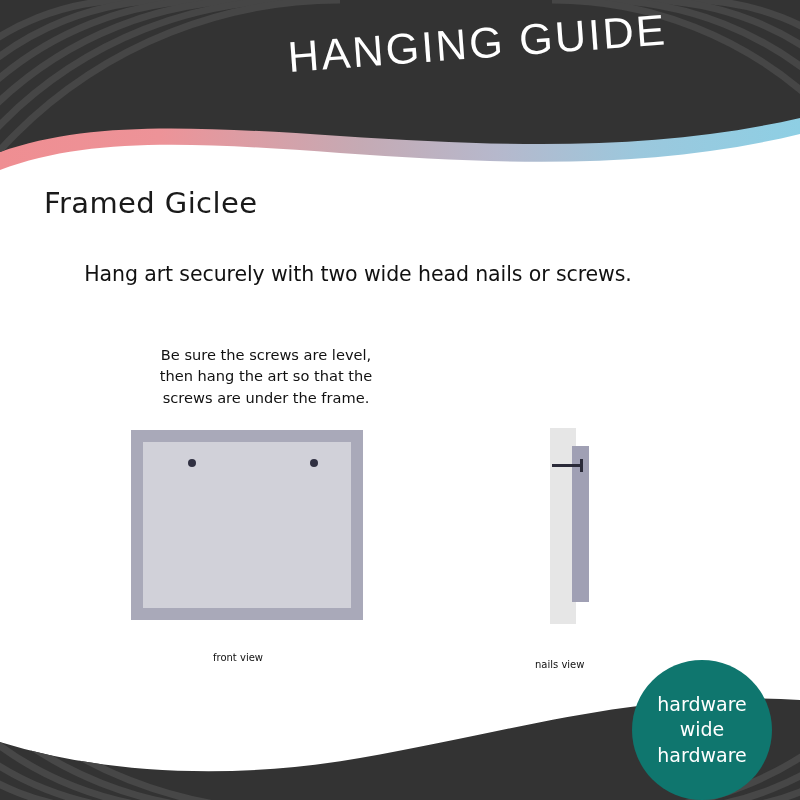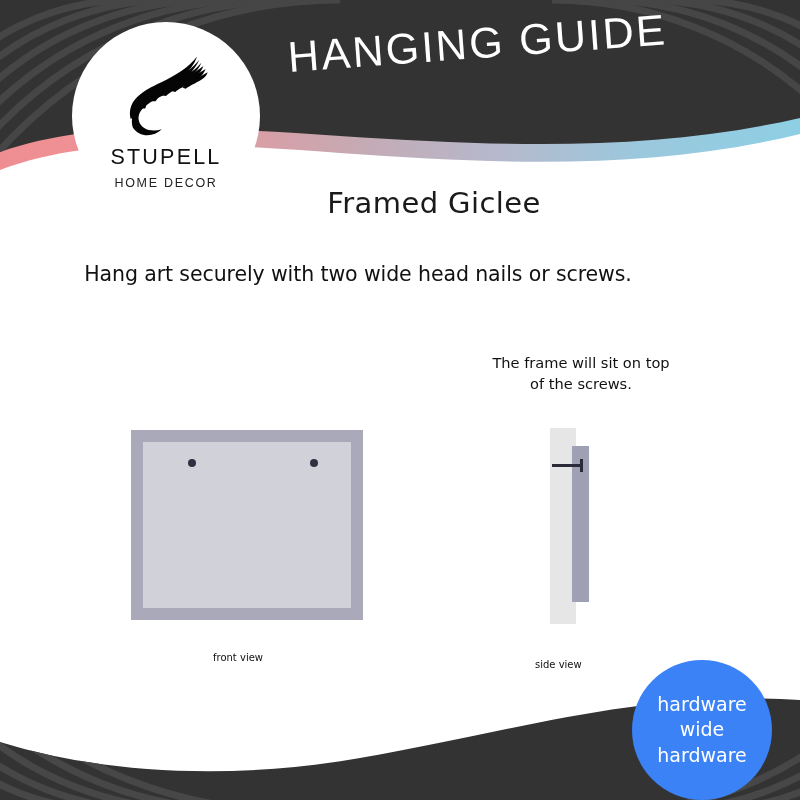--- a/index.html
+++ b/index.html
@@ -83,22 +83,21 @@
     white-space: nowrap;
     z-index: 7;
   }
 
   
   .product-type {
     position: absolute;
     left: 0;
     top: 186px;
     width: 800px;
-    text-align: center;
-    padding-left: 68px;
+    padding-left: 44px;
     box-sizing: border-box;
     font-family: "DejaVu Sans", sans-serif;
     font-size: 29px;
     color: #1a1a1a;
     font-weight: 400;
     letter-spacing: 0.4px;
     z-index: 6;
   }
 
   
@@ -220,21 +219,21 @@
   .label-side  { left: 535px; top: 659px; }
 
   
   .hardware-badge {
     position: absolute;
     left: 632px;
     top: 660px;
     width: 140px;
     height: 140px;
     border-radius: 50%;
-    background: #3b82f6;
+    background: #0f766e;
     display: flex;
     flex-direction: column;
     align-items: center;
     justify-content: center;
     z-index: 9;
   }
   .hardware-badge .bl {
     font-family: "DejaVu Sans", sans-serif;
     font-size: 19px;
     color: #ffffff;
@@ -300,72 +299,51 @@
       </g>
       <g fill="none" stroke="#474747" stroke-width="7">
         <path d="M960,600 A 210 210 0 0 1 750,810"></path>
         <path d="M960,556 A 254 254 0 0 1 706,810"></path>
         <path d="M960,512 A 298 298 0 0 1 662,810"></path>
         <path d="M960,468 A 342 342 0 0 1 618,810"></path>
       </g>
     </g>
   </svg>
 
-  <div class="logo-badge">
-    <svg class="logo-mark" viewBox="0 0 100 100" xmlns="http://www.w3.org/2000/svg">
-      <g fill="#050505">
-        <path d="M18,82 C14,66 26,56 42,48 C56,41 70,33 78,22 C72,37 58,46 44,53
-                 C31,60 22,66 24,76 C26,84 36,87 46,84 C38,92 24,92 18,82 Z"></path>
-        <path d="M16,74 C12,56 28,47 45,39 C60,32 72,24 80,14 C74,30 60,39 46,46
-                 C32,53 21,60 23,70 Z"></path>
-        <path d="M24,64 C26,52 40,45 54,38 C66,32 76,25 82,17 C77,29 66,37 55,43
-                 C43,50 32,55 30,64 Z"></path>
-        <path d="M34,57 C38,48 50,42 61,37 C71,32 79,26 84,20 C80,30 71,36 62,41
-                 C52,47 43,51 40,57 Z"></path>
-        <path d="M44,51 C49,44 58,39 67,35 C75,31 81,27 86,23 C83,31 76,36 69,40
-                 C61,45 54,48 50,52 Z"></path>
-        <path d="M55,47 C60,41 67,37 74,34 C80,31 85,28 88,26 C86,32 81,36 75,39
-                 C68,43 62,45 59,48 Z"></path>
-        <path d="M66,44 C70,40 76,36 81,34 C85,32 88,30 90,29 C89,33 85,36 81,38
-                 C76,41 71,43 69,45 Z"></path>
-      </g>
-    </svg>
-    <div class="logo-name">STUPELL</div>
-    <div class="logo-sub">HOME DECOR</div>
+
+  <div class="header-title">HANGING GUIDE</div>
+
+  <div class="product-type">Framed Giclee</div>
+
+  <div class="main-instruction">Hang art securely with two wide head nails or screws.</div>
+
+  <div class="col col-left">
+    <div class="col-caption-text">Be sure the screws are level,
+then hang the art so that the
+screws are under the frame.</div>
   </div>
 
-  <div class="header-title">HANGING GUIDE</div>
-
-  <div class="product-type">Framed Giclee</div>
-
-  <div class="main-instruction">Hang art securely with two wide head nails or screws.</div>
-
-
-  <div class="col col-right">
-    <div class="col-caption-text">The frame will sit on top
-of the screws.</div>
-  </div>
 
   <div class="frontview-wrap">
     <div class="frame-outer">
       <div class="frame-inner"></div>
     </div>
     <div class="screw-dot left"></div>
     <div class="screw-dot right"></div>
   </div>
 
   <div class="sideview-wrap">
     <div class="wall-bar"></div>
     <div class="frame-bar"></div>
     <div class="screw-shaft"></div>
     <div class="screw-head"></div>
   </div>
 
   <div class="view-label label-front">front view</div>
-  <div class="view-label label-side">side view</div>
+  <div class="view-label label-side">nails view</div>
 
   <div class="hardware-badge">
     <div class="bl">hardware</div>
     <div class="bl">wide</div>
     <div class="bl">hardware</div>
   </div>
 
 </div>
 
 </body></html>

